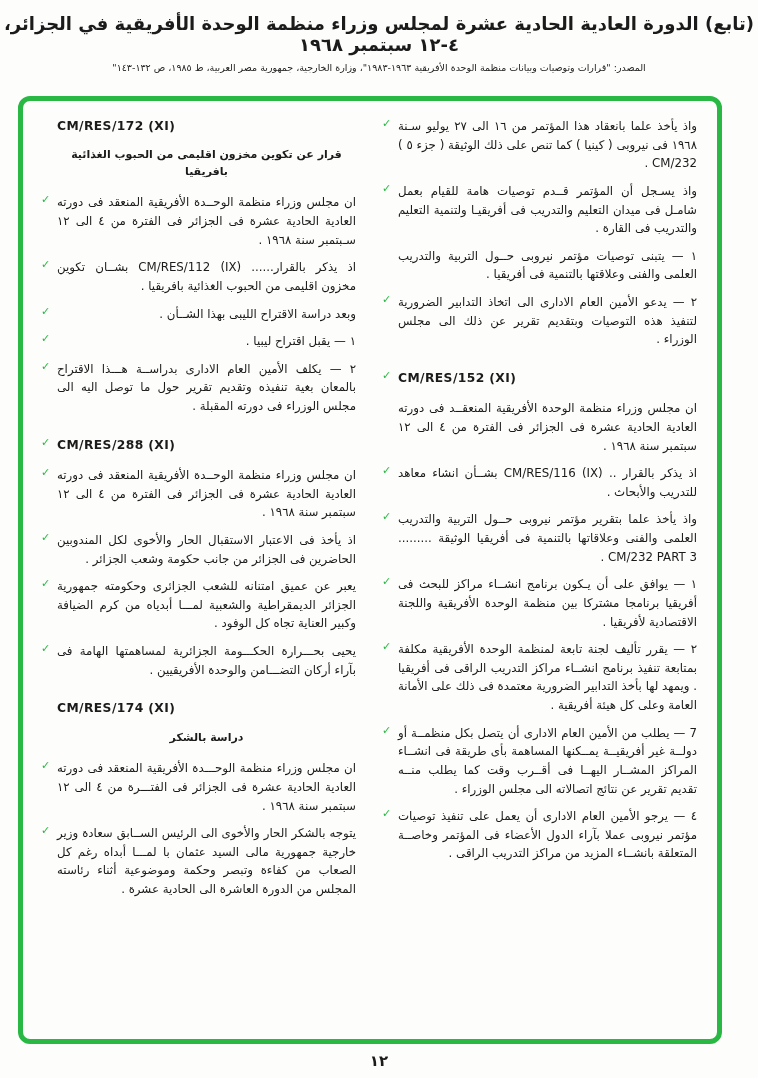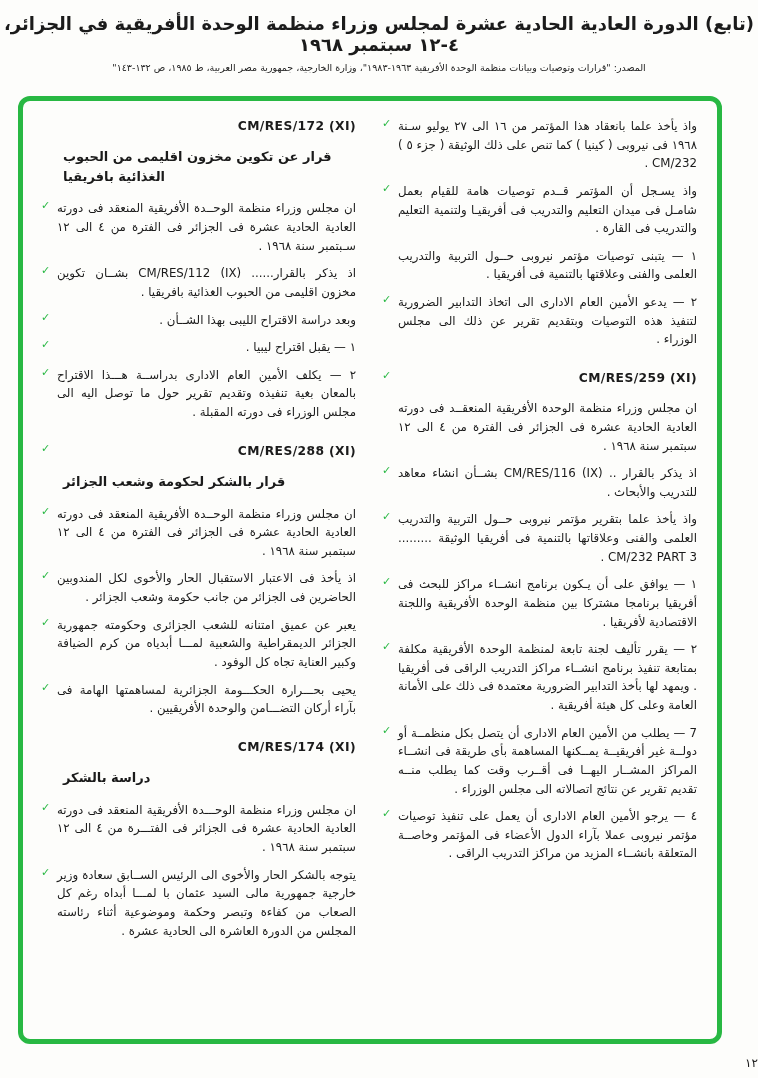--- a/index.html
+++ b/index.html
@@ -37,77 +37,76 @@
   .block {
     position: relative;
     margin: 0 0 9px 0;
     font-size: 11.8px;
     line-height: 1.58;
     text-align: justify;
     color: var(--ink);
   }
   .block.para { text-align: justify; }
   .block.code {
-    direction: ltr; text-align: right;
+    direction: ltr; text-align: left;
     font-weight: bold; font-size: 12.3px;
     letter-spacing: 0.4px;
     margin: 20px 0 11px 0;
     font-family: "DejaVu Sans", sans-serif;
   }
   .block.heading {
-    text-align: left; font-weight: bold;
-    font-size: 13px; margin: 8px 6px 13px 6px;
+    text-align: center; font-weight: bold;
+    font-size: 11px; margin: 8px 6px 13px 6px;
     line-height: 1.5;
   }
   .col .block:first-child { margin-top: 0; }
   .check {
     position: absolute; left: -16px; top: 1px;
     color: var(--green); font-size: 11px; font-weight: bold;
     line-height: 1;
   }
   .page-number {
     position: absolute; bottom: 8px; left: 0; right: 0;
-    font-size: 12px; font-weight: normal;
+    text-align: center; font-size: 15px; font-weight: bold;
   }
 </style>
 </head>
 <body>
 
 <div class="page">
   <header class="header">
     <div class="header-title">(تابع) الدورة العادية الحادية عشرة لمجلس وزراء منظمة الوحدة الأفريقية في الجزائر، ٤-١٢ سبتمبر ١٩٦٨</div>
     <div class="source-line">المصدر: "قرارات وتوصيات وبيانات منظمة الوحدة الأفريقية ١٩٦٣-١٩٨٣"، وزارة الخارجية، جمهورية مصر العربية، ط ١٩٨٥، ص ١٣٢-١٤٣"</div>
   </header>
 
   <div class="frame">
     <div class="columns">
       <div class="col" id="col-right">
           <div class="block para"><span class="check">✓</span><span>واذ يأخذ علما بانعقاد هذا المؤتمر من ١٦ الى ٢٧ يوليو سـنة ١٩٦٨ فى نيروبى ( كينيا ) كما تنص على ذلك الوثيقة ( جزء ٥ ) ‎CM/232‎ .</span></div>
           <div class="block para"><span class="check">✓</span><span>واذ يسـجل أن المؤتمر قــدم توصيات هامة للقيام بعمل شامـل فى ميدان التعليم والتدريب فى أفريقيـا ولتنمية التعليم والتدريب فى القارة .</span></div>
           <div class="block para"><span>١ — يتبنى توصيات مؤتمر نيروبى حــول التربية والتدريب العلمى والفنى وعلاقتها بالتنمية فى أفريقيا .</span></div>
           <div class="block para"><span class="check">✓</span><span>٢ — يدعو الأمين العام الادارى الى اتخاذ التدابير الضرورية لتنفيذ هذه التوصيات وبتقديم تقرير عن ذلك الى مجلس الوزراء .</span></div>
-          <div class="block code"><span class="check">✓</span><span>CM/RES/259 (XI)</span></div>
+          <div class="block code"><span class="check">✓</span><span>CM/RES/152 (XI)</span></div>
           <div class="block para"><span>ان مجلس وزراء منظمة الوحدة الأفريقية المنعقــد فى دورته العادية الحادية عشرة فى الجزائر فى الفترة من ٤ الى ١٢ سبتمبر سنة ١٩٦٨ .</span></div>
           <div class="block para"><span class="check">✓</span><span>اذ يذكر بالقرار .. ‎CM/RES/116 (IX)‎ بشــأن انشاء معاهد للتدريب والأبحاث .</span></div>
           <div class="block para"><span class="check">✓</span><span>واذ يأخذ علما بتقرير مؤتمر نيروبى حــول التربية والتدريب العلمى والفنى وعلاقاتها بالتنمية فى أفريقيا الوثيقة ......... ‎CM/232 PART 3‎ .</span></div>
           <div class="block para"><span class="check">✓</span><span>١ — يوافق على أن يـكون برنامج انشــاء مراكز للبحث فى أفريقيا برنامجا مشتركا بين منظمة الوحدة الأفريقية واللجنة الاقتصادية لأفريقيا .</span></div>
           <div class="block para"><span class="check">✓</span><span>٢ — يقرر تأليف لجنة تابعة لمنظمة الوحدة الأفريقية مكلفة بمتابعة تنفيذ برنامج انشــاء مراكز التدريب الراقى فى أفريقيا . ويمهد لها بأخذ التدابير الضرورية معتمدة فى ذلك على الأمانة العامة وعلى كل هيئة أفريقية .</span></div>
           <div class="block para"><span class="check">✓</span><span>7 — يطلب من الأمين العام الادارى أن يتصل بكل منظمــة أو دولــة غير أفريقيــة يمــكنها المساهمة بأى طريقة فى انشــاء المراكز المشــار اليهــا فى أقــرب وقت كما يطلب منــه تقديم تقرير عن نتائج اتصالاته الى مجلس الوزراء .</span></div>
           <div class="block para"><span class="check">✓</span><span>٤ — يرجو الأمين العام الادارى أن يعمل على تنفيذ توصيات مؤتمر نيروبى عملا بآراء الدول الأعضاء فى المؤتمر وخاصــة المتعلقة بانشــاء المزيد من مراكز التدريب الراقى .</span></div>
         </div>
       <div class="col" id="col-left">
           <div class="block code"><span>CM/RES/172 (XI)</span></div>
           <div class="block heading"><span>قرار عن تكوين مخزون اقليمى من الحبوب الغذائية بافريقيا</span></div>
           <div class="block para"><span class="check">✓</span><span>ان مجلس وزراء منظمة الوحــدة الأفريقية المنعقد فى دورته العادية الحادية عشرة فى الجزائر فى الفترة من ٤ الى ١٢ سـبتمبر سنة ١٩٦٨ .</span></div>
           <div class="block para"><span class="check">✓</span><span>اذ يذكر بالقرار...... ‎CM/RES/112 (IX)‎ بشــان تكوين مخزون اقليمى من الحبوب الغذائية بافريقيا .</span></div>
           <div class="block para"><span class="check">✓</span><span>وبعد دراسة الاقتراح الليبى بهذا الشــأن .</span></div>
           <div class="block para"><span class="check">✓</span><span>١ — يقبل اقتراح ليبيا .</span></div>
           <div class="block para"><span class="check">✓</span><span>٢ — يكلف الأمين العام الادارى بدراســة هـــذا الاقتراح بالمعان بغية تنفيذه وتقديم تقرير حول ما توصل اليه الى مجلس الوزراء فى دورته المقبلة .</span></div>
           <div class="block code"><span class="check">✓</span><span>CM/RES/288 (XI)</span></div>
-          <div class="block heading"><span>قرار بالشكر لحكومة وشعب الجزائر</span></div>
           <div class="block para"><span class="check">✓</span><span>ان مجلس وزراء منظمة الوحــدة الأفريقية المنعقد فى دورته العادية الحادية عشرة فى الجزائر فى الفترة من ٤ الى ١٢ سبتمبر سنة ١٩٦٨ .</span></div>
           <div class="block para"><span class="check">✓</span><span>اذ يأخذ فى الاعتبار الاستقبال الحار والأخوى لكل المندوبين الحاضرين فى الجزائر من جانب حكومة وشعب الجزائر .</span></div>
           <div class="block para"><span class="check">✓</span><span>يعبر عن عميق امتنانه للشعب الجزائرى وحكومته جمهورية الجزائر الديمقراطية والشعبية لمـــا أبدياه من كرم الضيافة وكبير العناية تجاه كل الوفود .</span></div>
           <div class="block para"><span class="check">✓</span><span>يحيى بحـــرارة الحكـــومة الجزائرية لمساهمتها الهامة فى بآراء أركان التضـــامن والوحدة الأفريقيين .</span></div>
           <div class="block code"><span>CM/RES/174 (XI)</span></div>
           <div class="block heading"><span>دراسة بالشكر</span></div>
           <div class="block para"><span class="check">✓</span><span>ان مجلس وزراء منظمة الوحـــدة الأفريقية المنعقد فى دورته العادية الحادية عشرة فى الجزائر فى الفتـــرة من ٤ الى ١٢ سبتمبر سنة ١٩٦٨ .</span></div>
           <div class="block para"><span class="check">✓</span><span>يتوجه بالشكر الحار والأخوى الى الرئيس الســابق سعادة وزير خارجية جمهورية مالى السيد عثمان با لمـــا أبداه رغم كل الصعاب من كفاءة وتبصر وحكمة وموضوعية أثناء رئاسته المجلس من الدورة العاشرة الى الحادية عشرة .</span></div>
         </div>
     </div>

